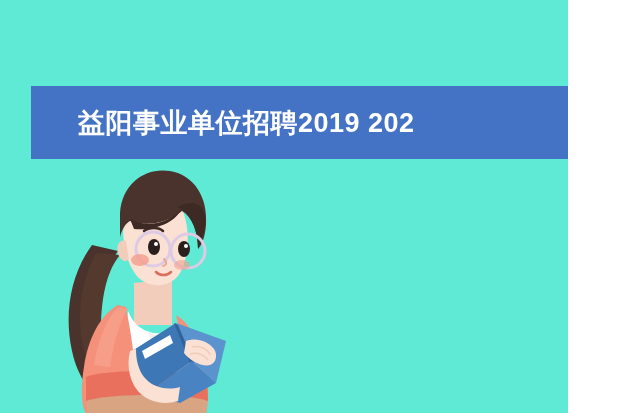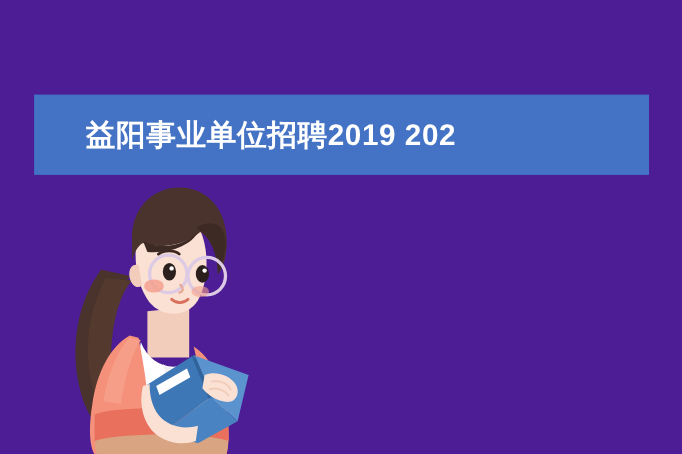--- a/index.html
+++ b/index.html
@@ -8,23 +8,23 @@
   }
   body {
     width: 620px;
     height: 413px;
     overflow: hidden;
     font-family: "Liberation Sans", "DejaVu Sans", sans-serif;
   }
 
   #banner-card {
     position: relative;
-    width: 620px;
+    width: 568px;
     height: 413px;
-    background: #4c1d95;
+    background: #5eead4;
     overflow: hidden;
     text-align: right;
   }
 
   
   #title-bar {
     position: absolute;
     left: 31px;
     top: 86px;
     width: 559px;

